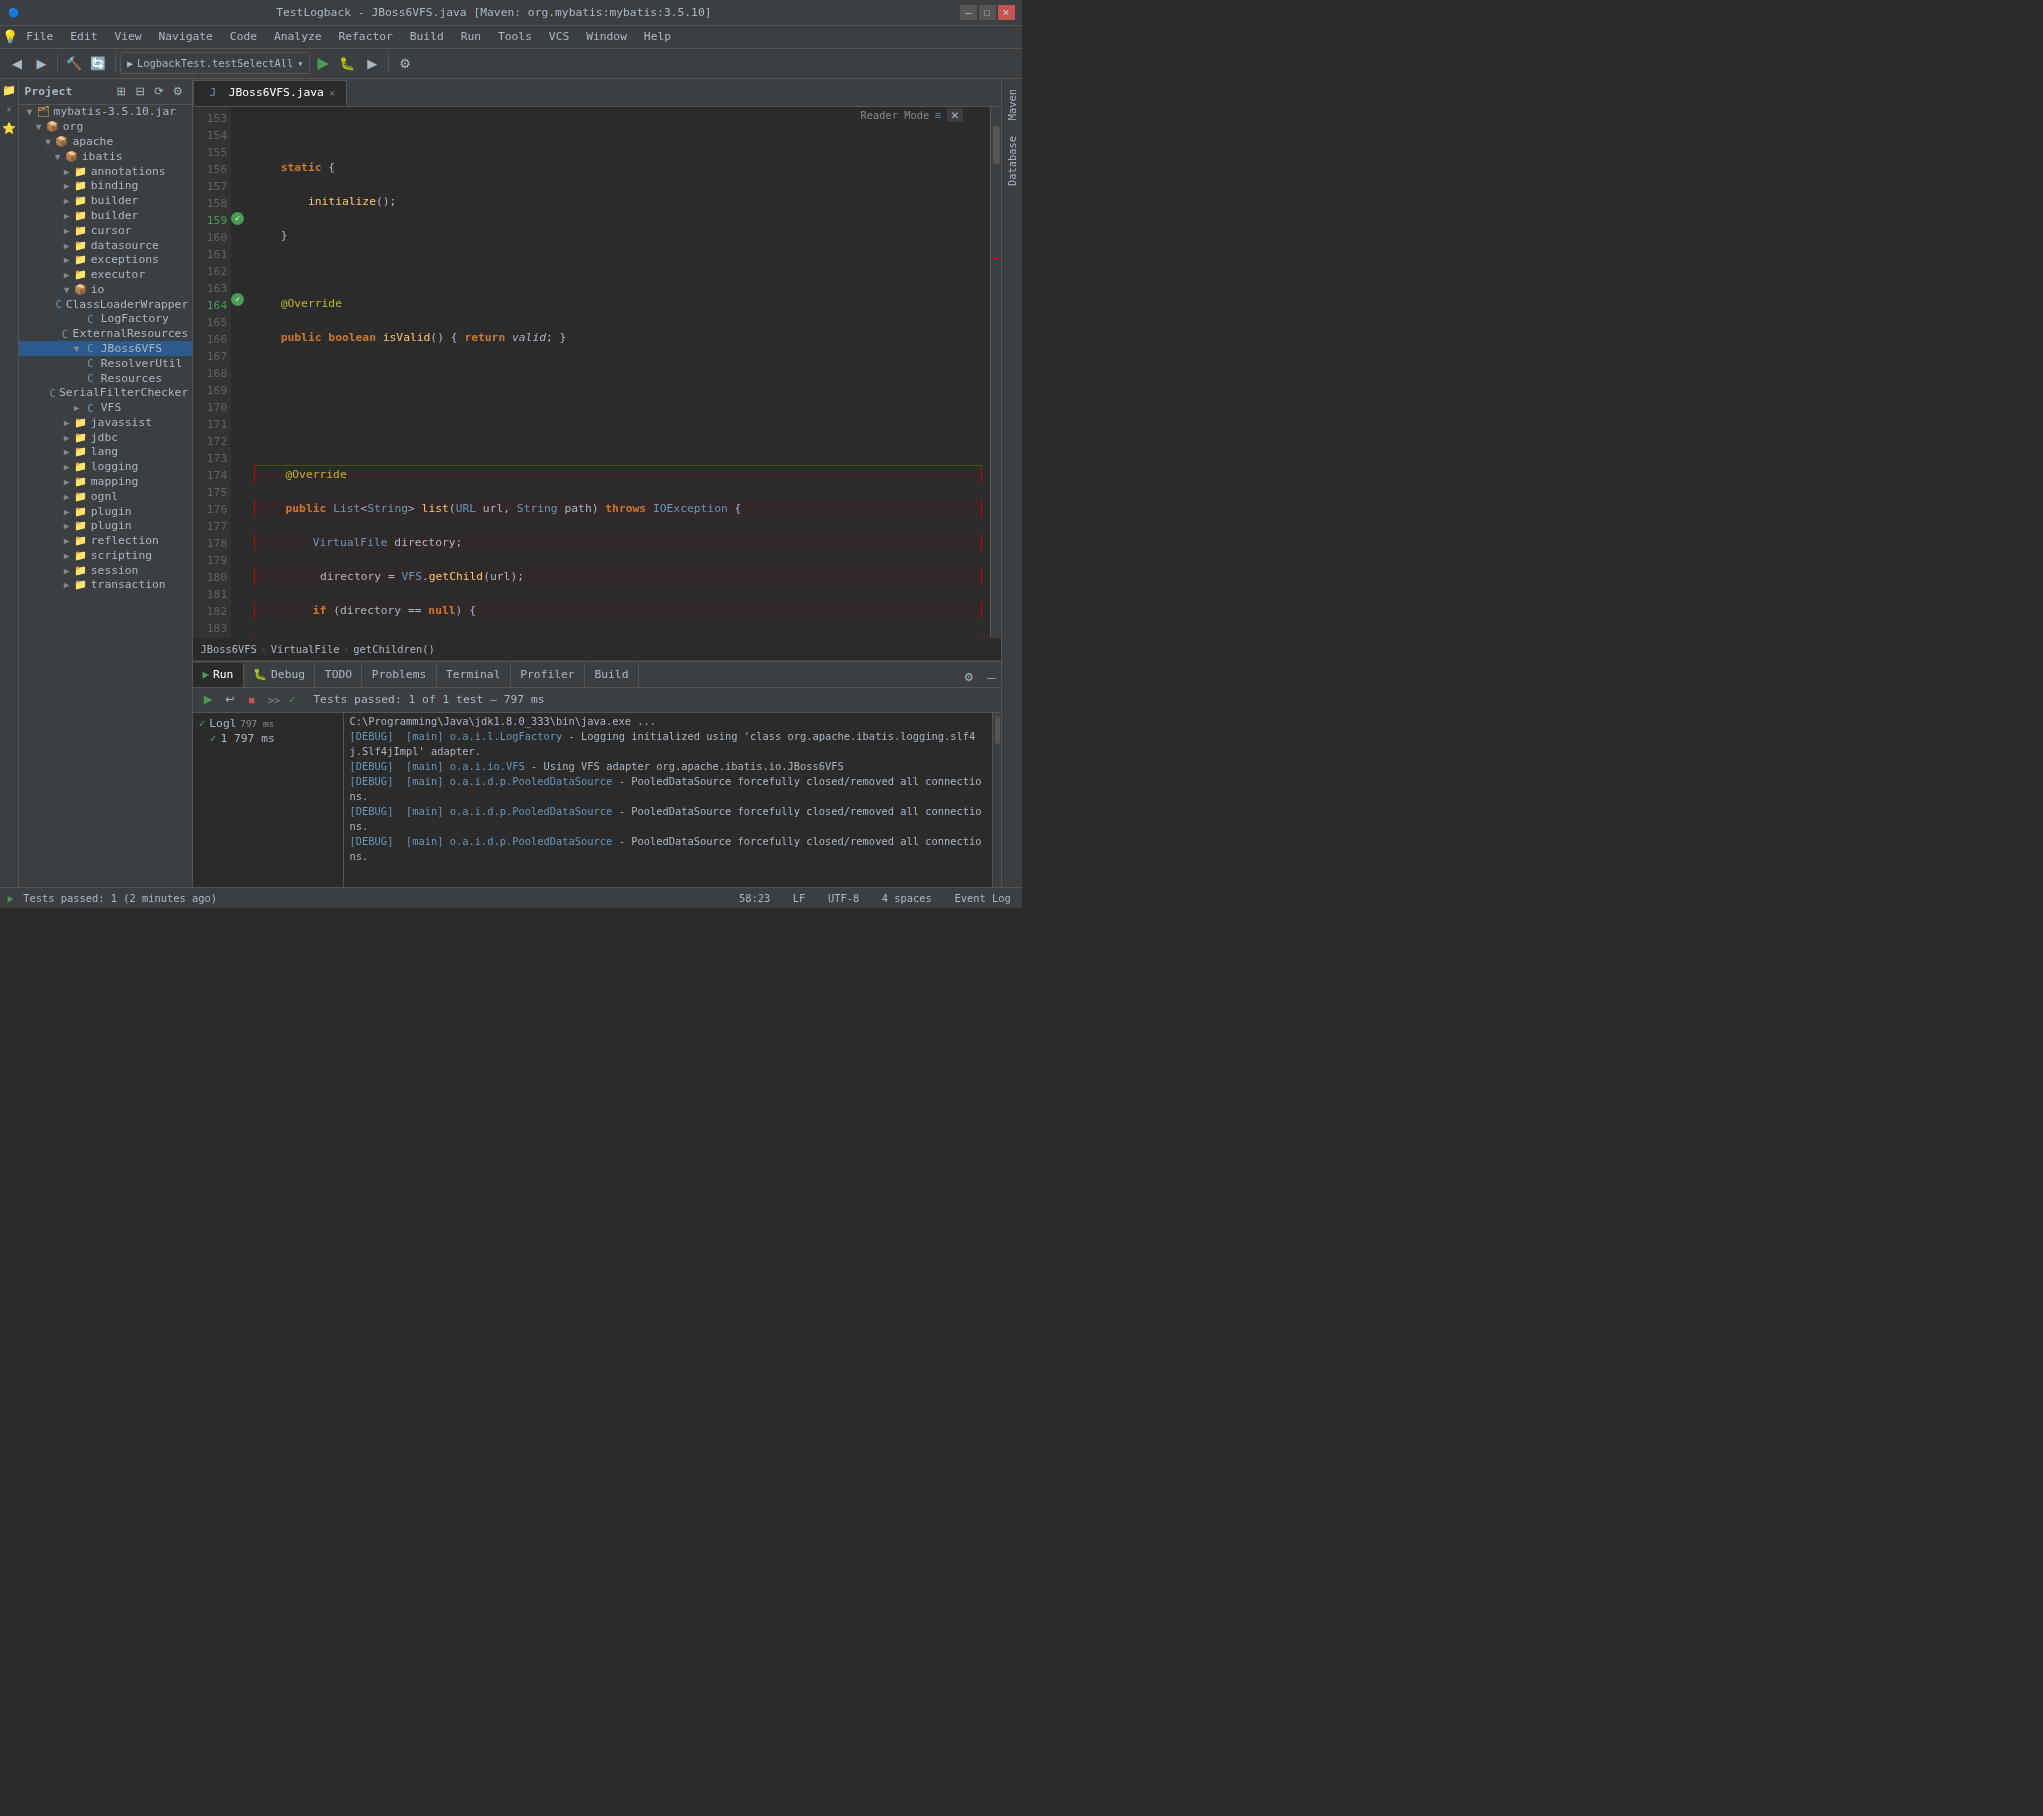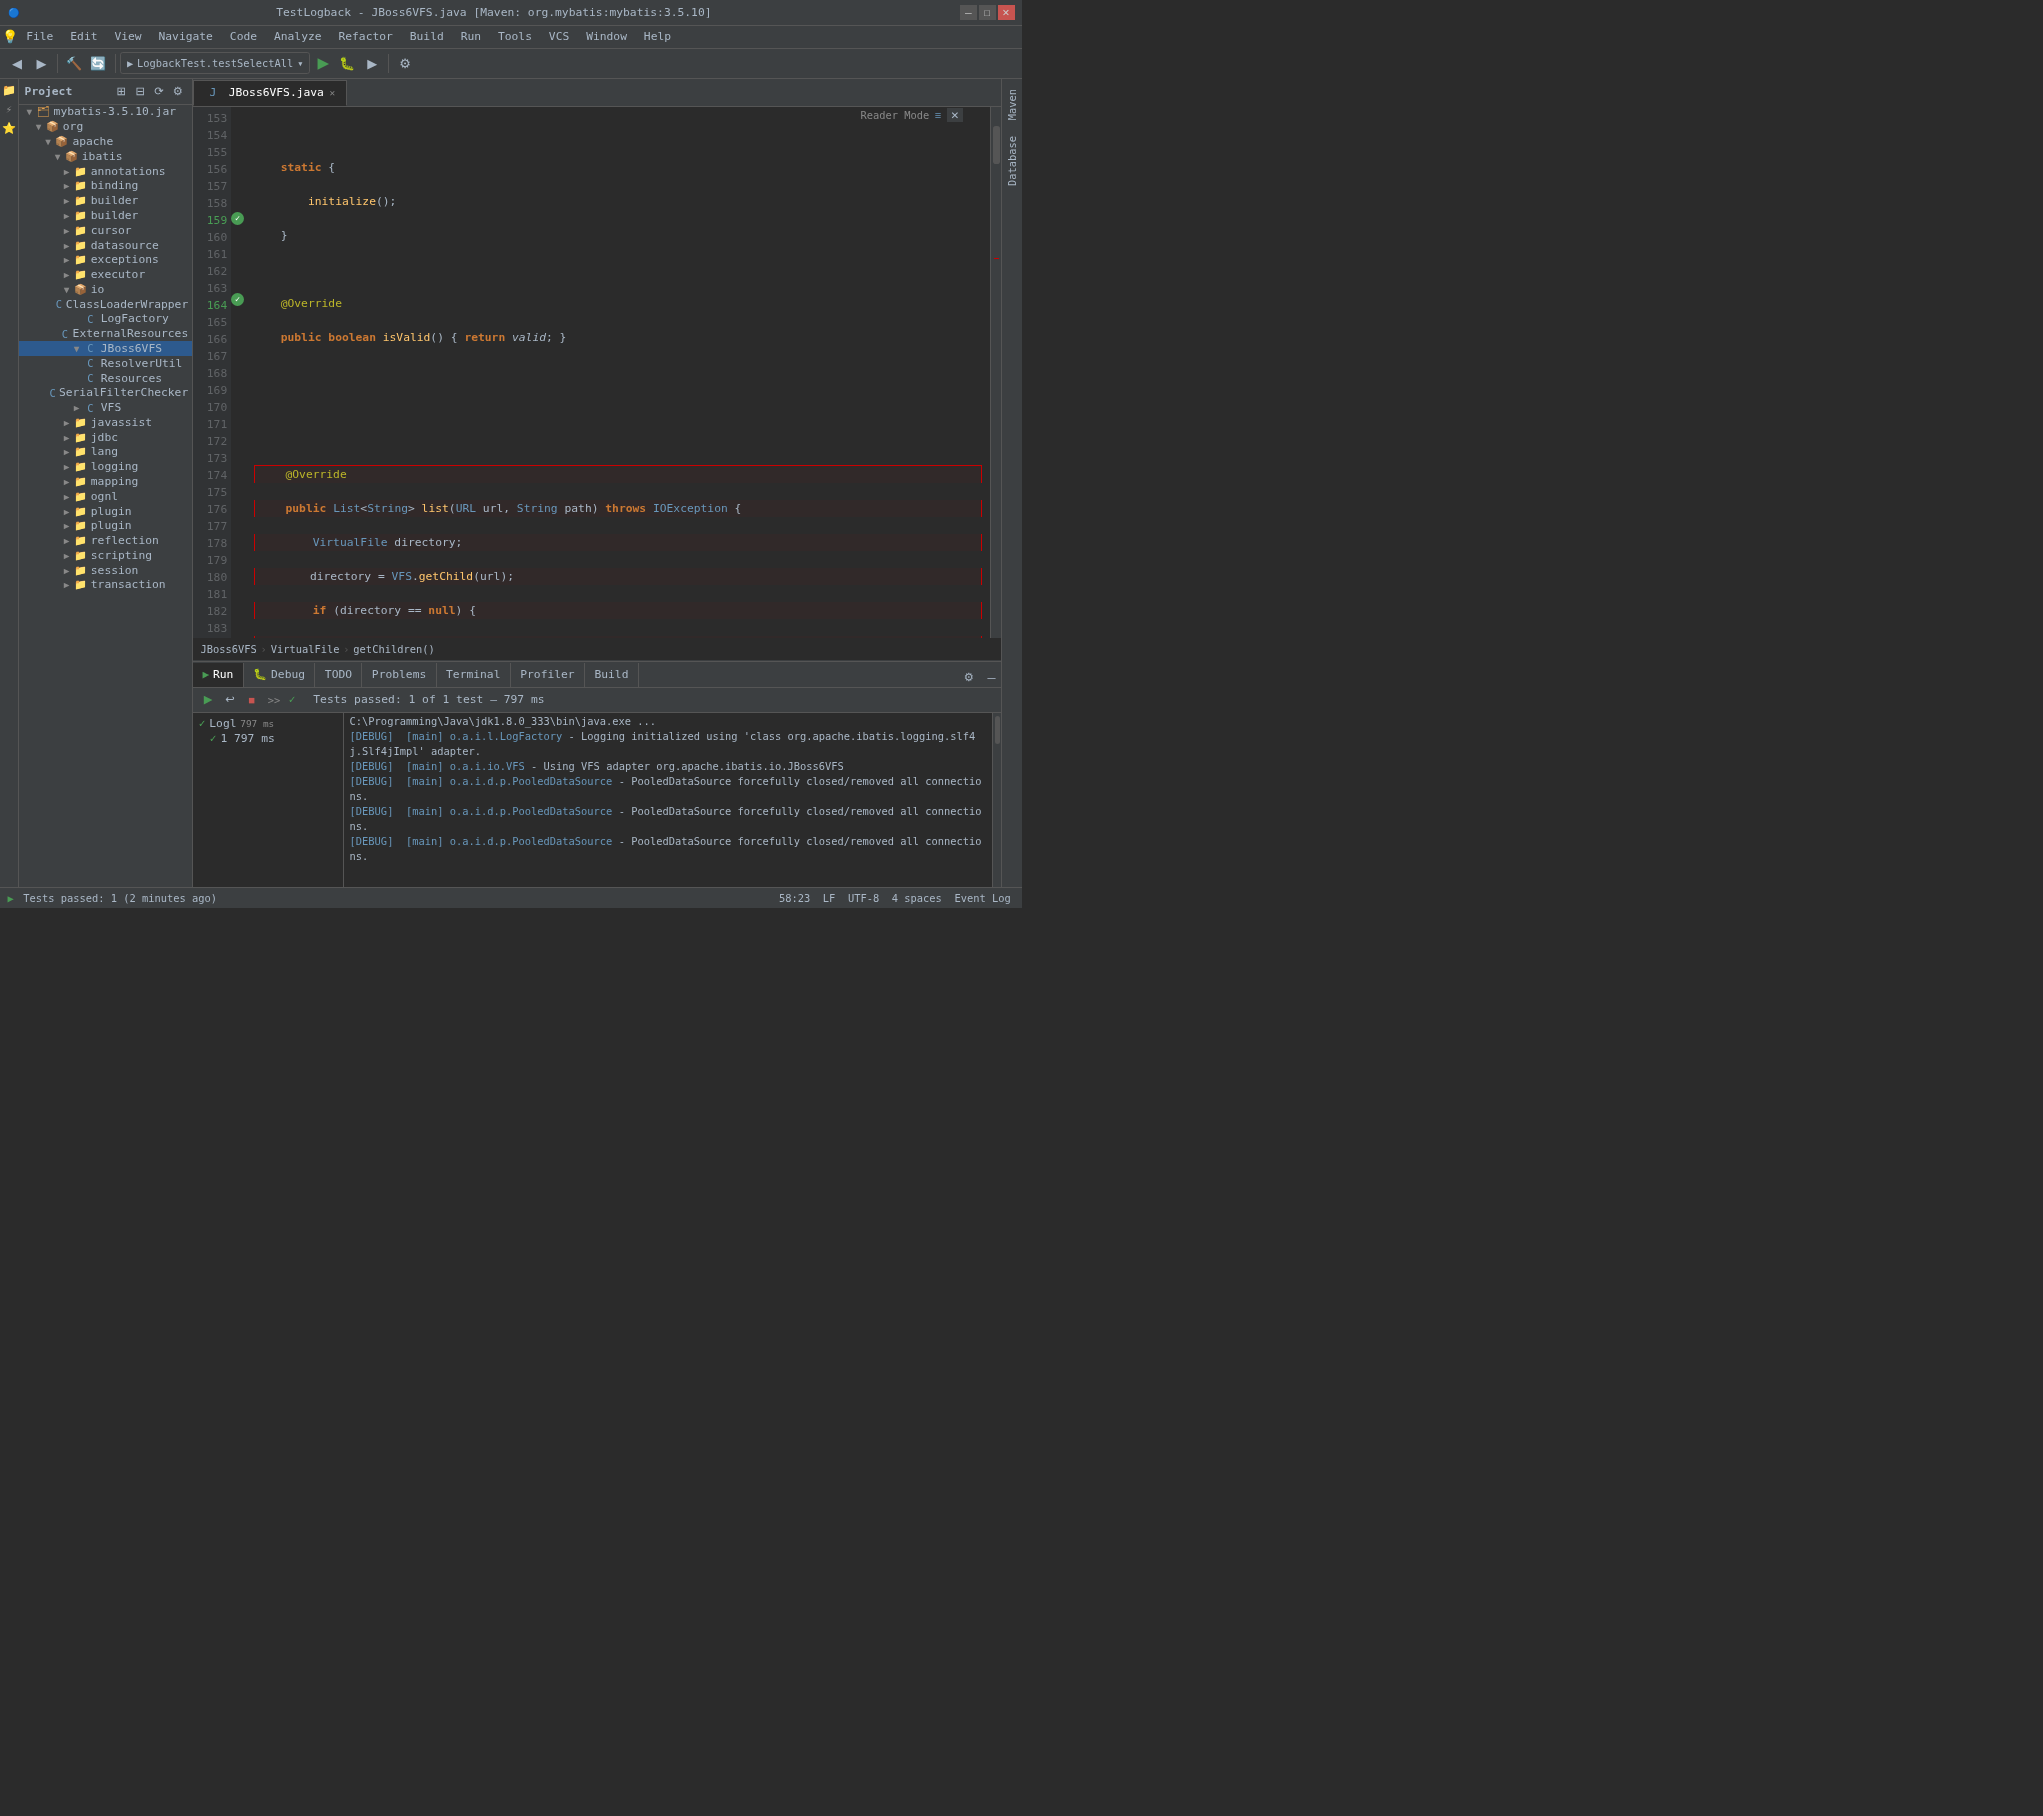--- a/index.html
+++ b/index.html
@@ -449,21 +449,21 @@
       border-top: 0.9px solid #555;
       display: flex;
       align-items: center;
       padding: 0 7.5px;
       font-size: 10.4px;
       color: #a9b7c6;
       gap: 7.5px;
       flex-shrink: 0;
     }
     .status-left { display: flex; align-items: center; gap: 5.6px; }
-    .status-right { margin-left: auto; display: flex; align-items: center; gap: 5px; }
+    .status-right { margin-left: auto; display: flex; align-items: center; gap: 15px; }
     .status-green { color: #499c54; }
     .status-item { padding: 0 3.8px; cursor: pointer; }
 
     
     .activity-bar {
       width: 19px;
       background: #3c3f41;
       display: flex;
       flex-direction: column;
       align-items: center;
@@ -898,21 +898,21 @@
 <span class="code-line">    }</span>
 <span class="code-line">&nbsp;</span>
 <span class="code-line">    <span class="ann">@Override</span></span>
 <span class="code-line">    <span class="kw">public boolean</span> <span class="method">isValid</span>() { <span class="kw">return</span> <span class="italic">valid</span>; }</span>
 <span class="code-line">&nbsp;</span>
 <span class="code-line">&nbsp;</span>
 <span class="code-line">&nbsp;</span>
 <span class="code-line" style="border-top:1.9px solid #cc0000; border-left:1.9px solid #cc0000; border-right:1.9px solid #cc0000; padding-left:3.8px; background:rgba(204,0,0,0.04);">    <span class="ann">@Override</span></span>
 <span class="code-line" style="border-left:1.9px solid #cc0000; border-right:1.9px solid #cc0000; padding-left:3.8px; background:rgba(204,0,0,0.04);">    <span class="kw">public</span> <span class="type">List</span>&lt;<span class="type">String</span>&gt; <span class="method">list</span>(<span class="type">URL</span> <span class="param">url</span>, <span class="type">String</span> <span class="param">path</span>) <span class="kw">throws</span> <span class="type">IOException</span> {</span>
 <span class="code-line" style="border-left:1.9px solid #cc0000; border-right:1.9px solid #cc0000; padding-left:3.8px; background:rgba(204,0,0,0.04);">        <span class="type">VirtualFile</span> directory;</span>
-<span class="code-line" style="border-left:1.9px solid #cc0000; border-right:1.9px solid #cc0000; padding-left:1px; background:rgba(204,0,0,0.04);">        directory = <span class="type">VFS</span>.<span class="method">getChild</span>(url);</span>
+<span class="code-line" style="border-left:1.9px solid #cc0000; border-right:1.9px solid #cc0000; padding-left:11px; background:rgba(204,0,0,0.04);">        directory = <span class="type">VFS</span>.<span class="method">getChild</span>(url);</span>
 <span class="code-line" style="border-left:1.9px solid #cc0000; border-right:1.9px solid #cc0000; padding-left:3.8px; background:rgba(204,0,0,0.04);">        <span class="kw">if</span> (directory == <span class="kw">null</span>) {</span>
 <span class="code-line" style="border-left:1.9px solid #cc0000; border-right:1.9px solid #cc0000; padding-left:3.8px; background:rgba(204,0,0,0.04);">             .();</span>
 
 
 
 
 
 
 
 

